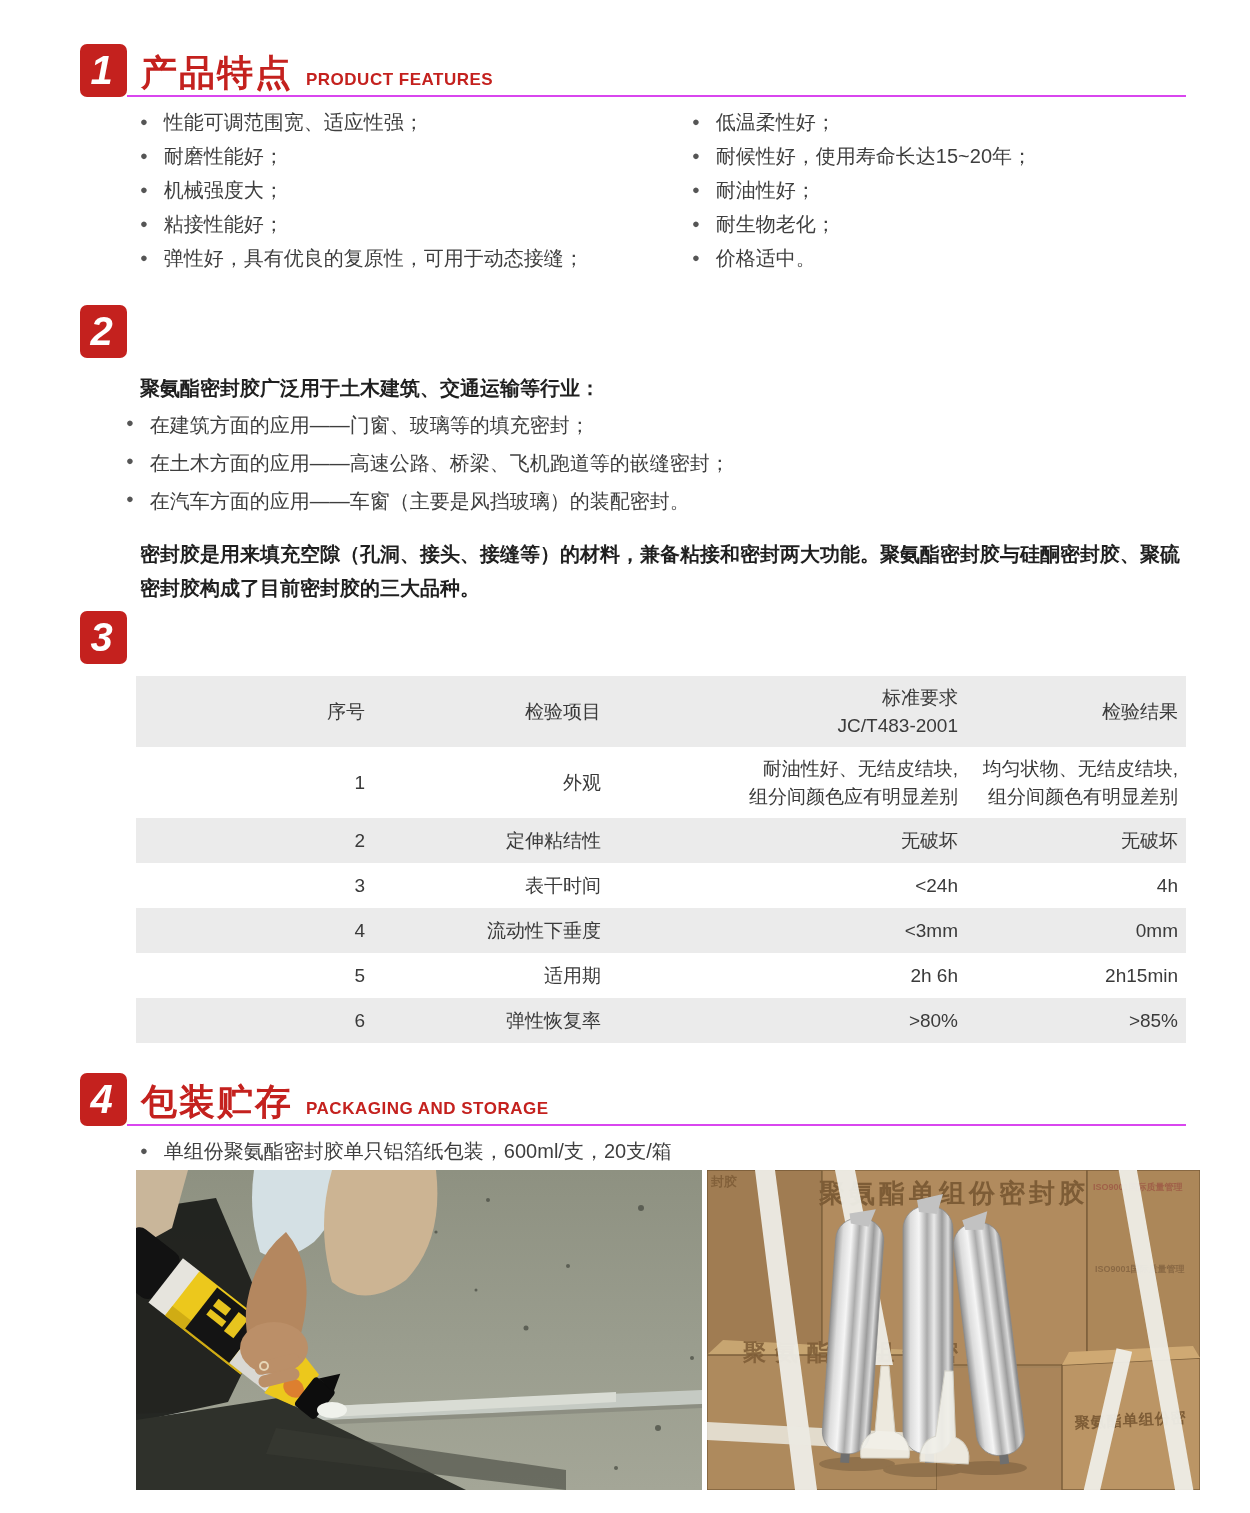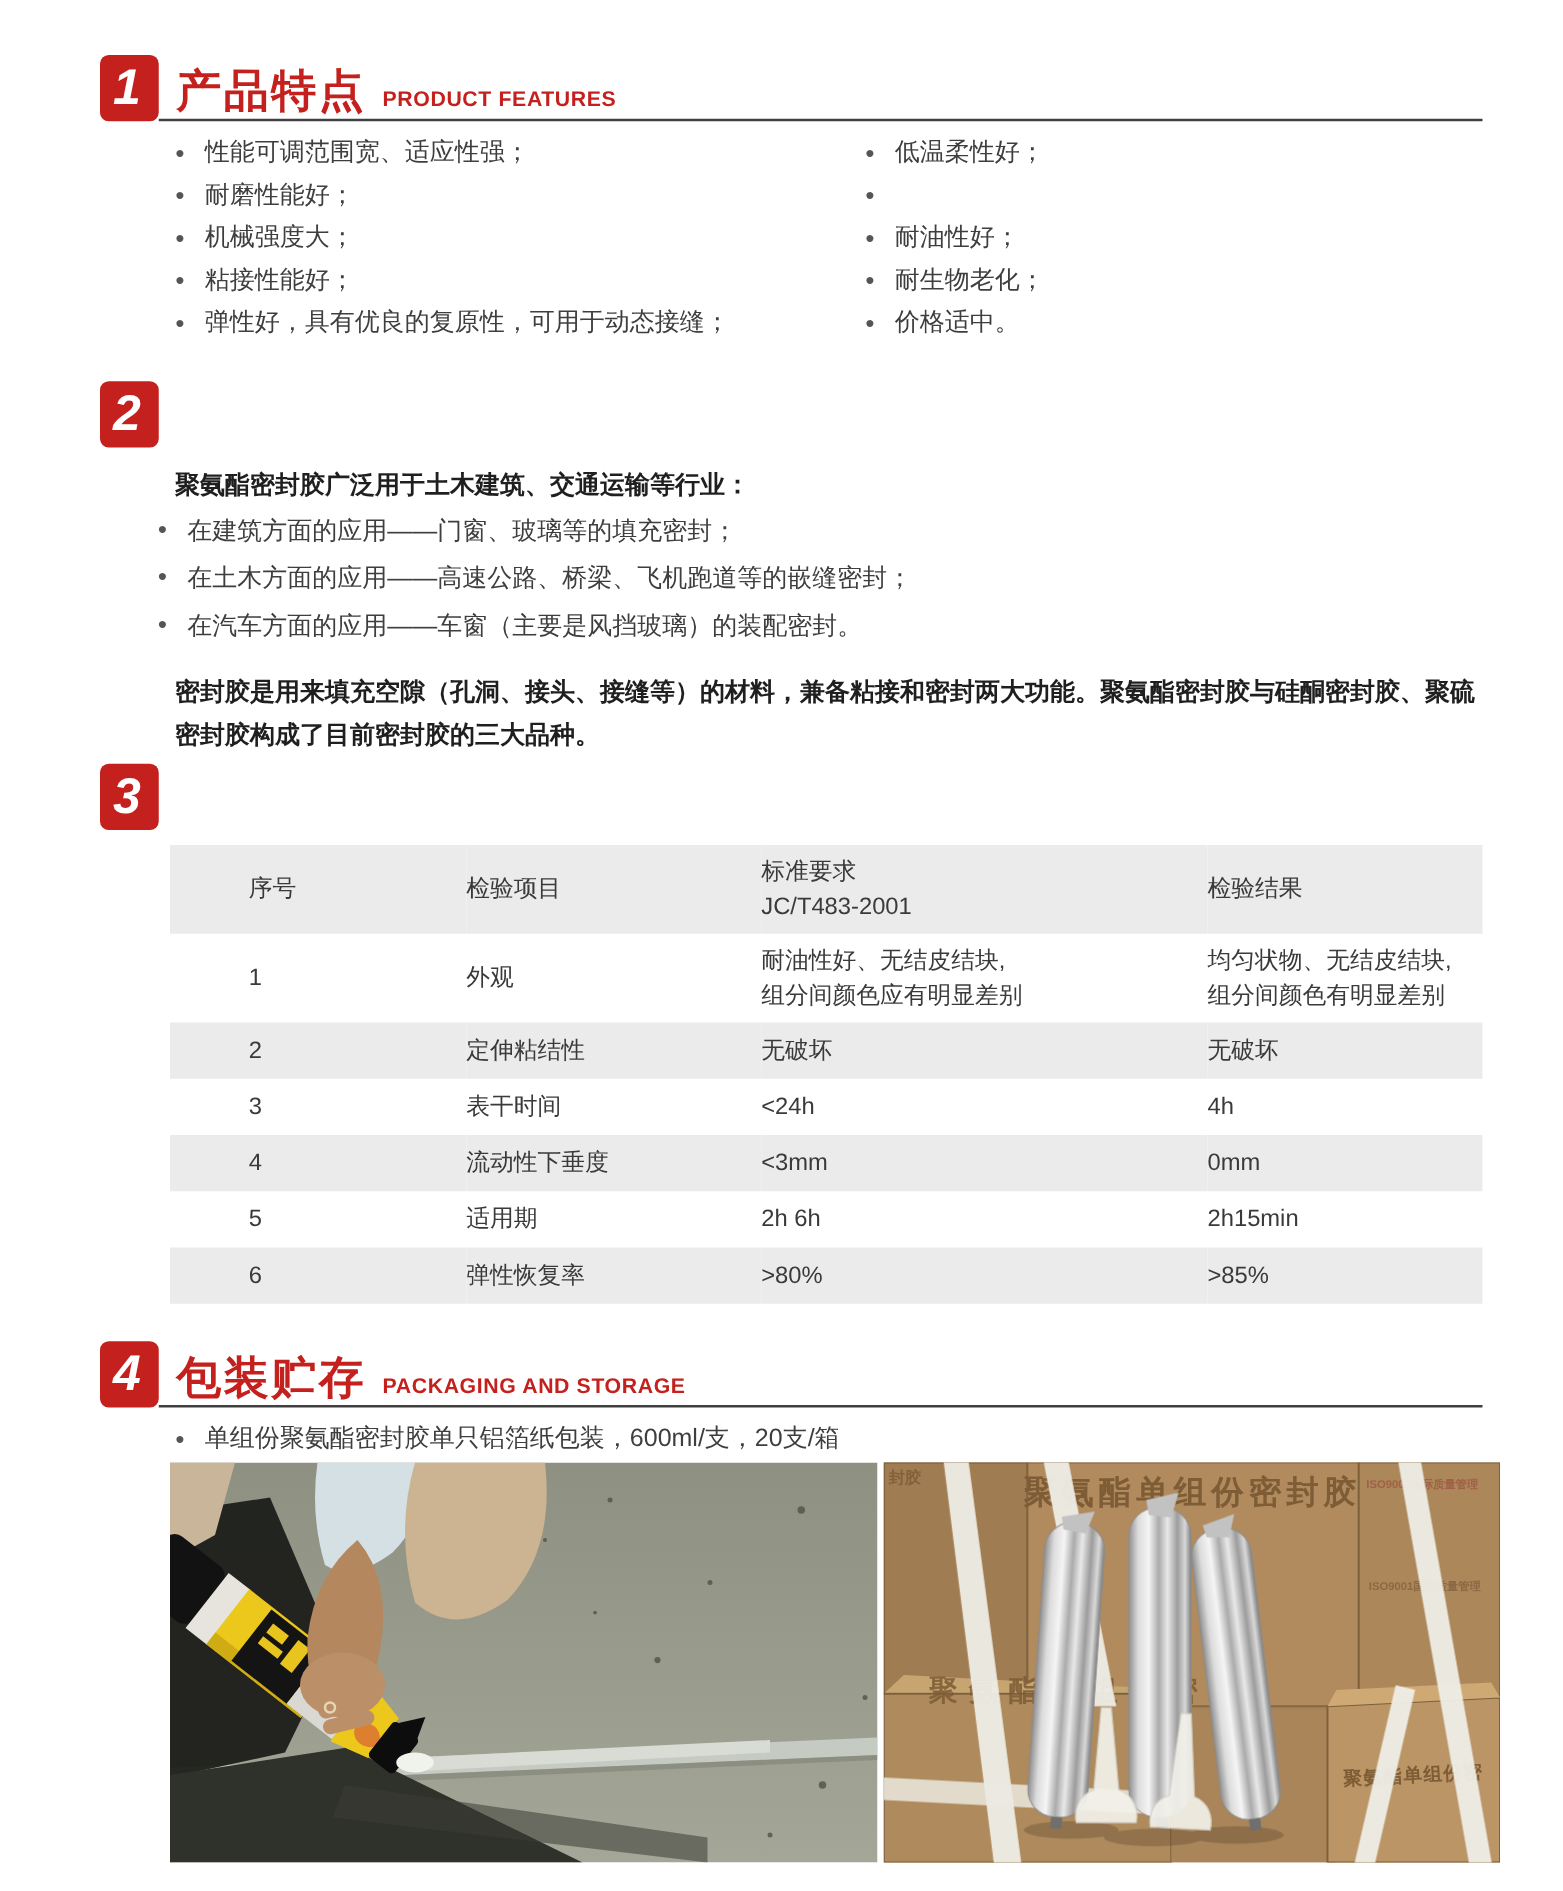--- a/index.html
+++ b/index.html
@@ -4,21 +4,21 @@
 <style>
   html,body{margin:0;padding:0;background:#fff;}
   body{width:1250px;font-family:"Liberation Sans",sans-serif;-webkit-font-smoothing:antialiased;}
   .page{position:relative;width:1250px;height:1513px;background:#ffffff;overflow:hidden;}
 
   
   .sec-header{display:flex;align-items:flex-end;margin:0 64px 0 80px;}
   .badge{width:47px;height:53px;background:#c4211e;border-radius:7px;color:#fff;
          font-weight:bold;font-style:italic;font-size:40px;display:flex;align-items:center;
          justify-content:center;flex:0 0 auto;padding-right:4px;box-sizing:border-box;}
-  .sec-titles{flex:1;display:flex;align-items:baseline;gap:13px;border-bottom:2px solid #404040;
+  .sec-titles{flex:1;display:flex;align-items:baseline;gap:13px;border-bottom:2px solid #d946ef;
               padding:0 0 4px 14px;}
   .cn-title{font-size:36px;font-weight:900;color:#c4211e;letter-spacing:2px;line-height:1;}
   .en-title{font-size:17px;font-weight:bold;color:#c4211e;letter-spacing:.5px;}
 
   
   .blist{list-style:none;margin:0;padding:0;}
   .blist li{display:flex;gap:16px;font-size:20px;color:#3e3e3e;}
   .dot{color:#555;font-size:13px;line-height:26px;flex:0 0 auto;}
   .btext{line-height:26px;}
 
@@ -33,21 +33,21 @@
   .scope li{margin-bottom:8px;}
   .scope li .btext{line-height:30px;}
   .scope-summary{font-weight:bold;font-size:20px;color:#1f1f1f;line-height:34px;margin-top:21px;}
 
   
   .perf{border-collapse:collapse;table-layout:fixed;margin:12px 0 0 136px;width:1050px;}
   .perf td{font-size:19px;color:#3a3a3a;white-space:pre-line;vertical-align:middle;
            padding:8px 8px 8px 0;line-height:1.45;}
   .perf td:first-child{padding-left:63px;}
   .perf tr.gray{background:#ebebeb;}
-  .perf tr{height:45px;}
+  .perf tr{height:45px;text-align:right;}
   .perf tr.head{height:56px;}
   .perf tr.tall{height:70px;}
 
   .pack-note{margin:12px 64px 0 140px;}
   .photos{margin:6px 0 0 136px;display:flex;gap:5px;}
   .photo{display:block;}
   .photo text{font-family:"Liberation Sans",sans-serif;font-weight:bold;}
 </style>
 </head>
 <body>
@@ -87,20 +87,21 @@
           <span class="btext">弹性好，具有优良的复原性，可用于动态接缝；</span>
         </li>
     </ul>
     <ul class="blist colR">
       <li>
           <span class="dot">●</span>
           <span class="btext">低温柔性好；</span>
         </li>
       <li>
           <span class="dot">●</span>
+          <span class="btext">耐候性好，使用寿命长达15~20年；</span>
         </li>
       <li>
           <span class="dot">●</span>
           <span class="btext">耐油性好；</span>
         </li>
       <li>
           <span class="dot">●</span>
           <span class="btext">耐生物老化；</span>
         </li>
       <li>

